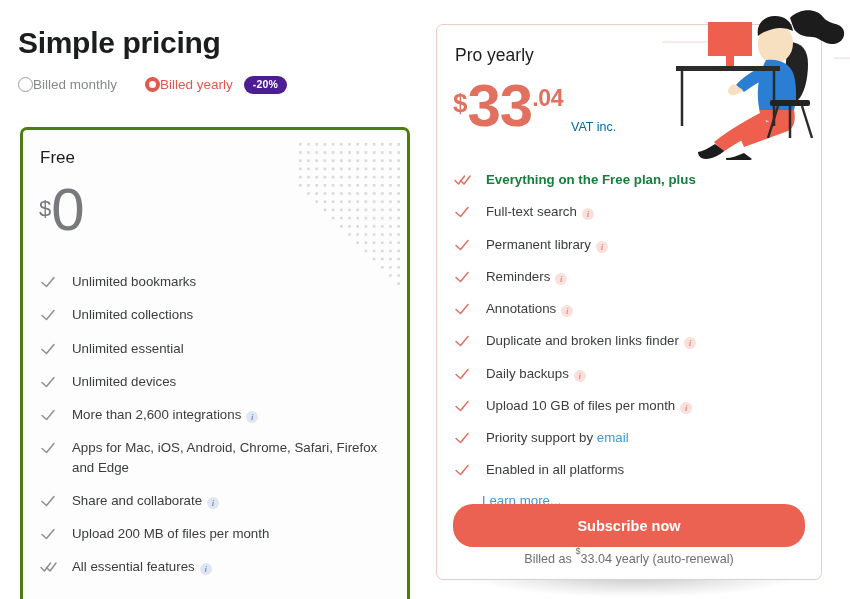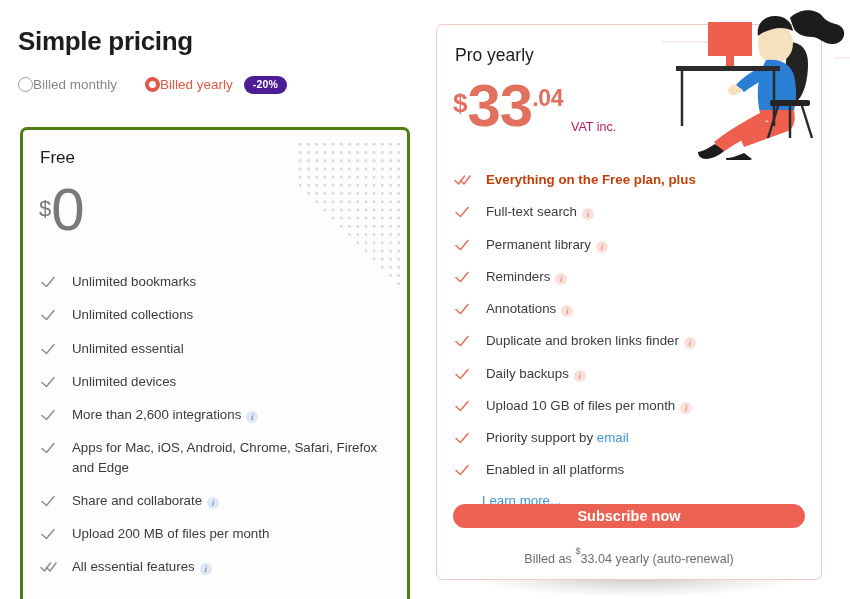--- a/index.html
+++ b/index.html
@@ -14,21 +14,21 @@
     color: #2f3033;
     overflow: hidden;
     position: relative;
   }
 
   
   .page-title {
     position: absolute;
     left: 18px;
     top: 26px;
-    font-size: 26px;
+    font-size: 30px;
     font-weight: bold;
     letter-spacing: -0.3px;
     color: #1c1d1f;
     margin: 0;
   }
   .billing-toggle {
     position: absolute;
     left: 18px;
     top: 76px;
     display: flex;
@@ -153,21 +153,21 @@
   .free .currency, .free .amount { color: #77797d; font-weight: normal; }
   .pro .currency, .pro .amount, .pro .cents { color: #e2705f; }
   .pro .amount { font-weight: bold; }
   .pro .currency { font-weight: bold; font-size: 26px; margin-top: 9px; }
   .pro .cents { font-weight: bold; }
   .vat {
     position: absolute;
     left: 134px;
     top: 95px;
     font-size: 12.5px;
-    color: #be185d;
+    color: #0369a1;
   }
 
   
   .features {
     position: absolute;
     left: 17px;
     right: 14px;
     list-style: none;
     margin: 0;
     padding: 0;
@@ -177,21 +177,21 @@
 
   .feature {
     display: flex;
     align-items: flex-start;
     margin-bottom: 14px;
     font-size: 13.3px;
     line-height: 1.45;
     color: #3a3c3f;
   }
   .pro .feature { margin-bottom: 13px; }
-  .feature.bold { font-weight: bold; color: #c2410c; }
+  .feature.bold { font-weight: bold; color: #15803d; }
 
   .check {
     flex: 0 0 auto;
     width: 22px;
     height: 16px;
     margin-right: 10px;
     margin-top: 2px;
   }
   .feature-text { flex: 1 1 auto; }
 
@@ -221,21 +221,21 @@
     top: 468px;
     font-size: 13.3px;
     color: #3f96d6;
     cursor: pointer;
   }
   .subscribe-btn {
     position: absolute;
     left: 16px;
     top: 479px;
     width: 352px;
-    height: 24px;
+    height: 43px;
     border: none;
     border-radius: 20px;
     background: #ec6252;
     color: #ffffff;
     font-size: 14.5px;
     font-weight: bold;
     font-family: "Liberation Sans", sans-serif;
     cursor: pointer;
   }
   .billed-note {

